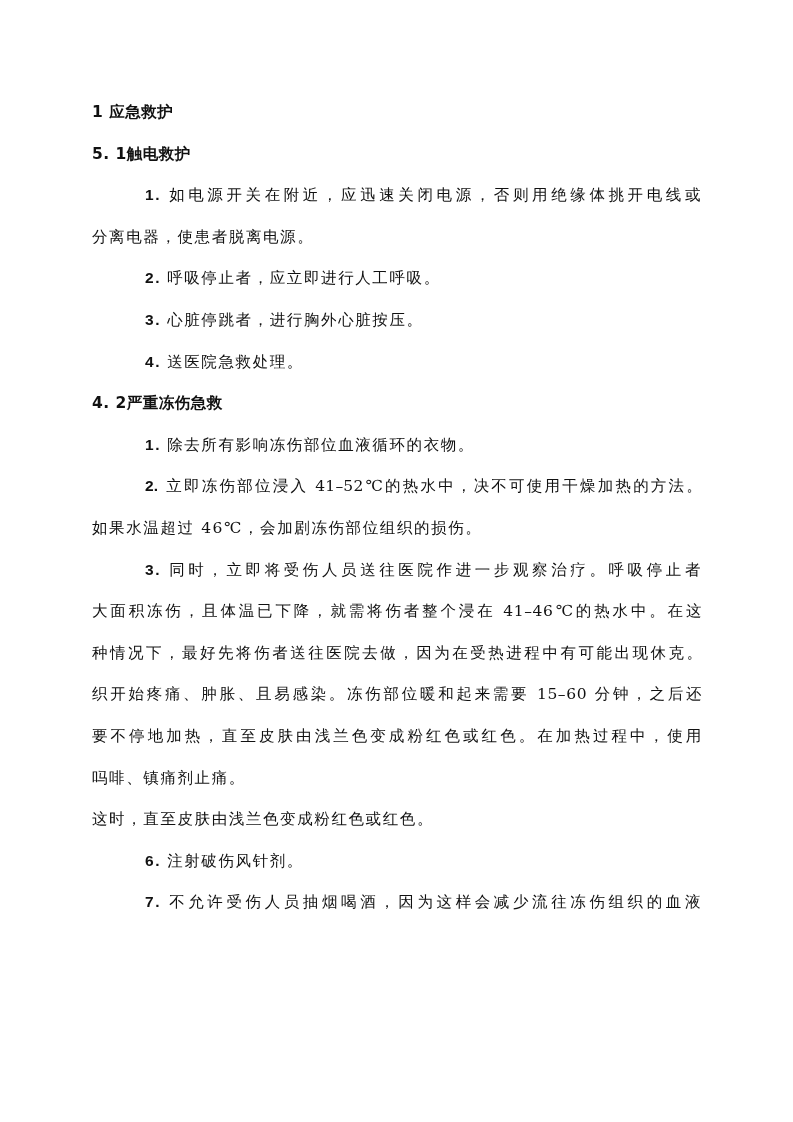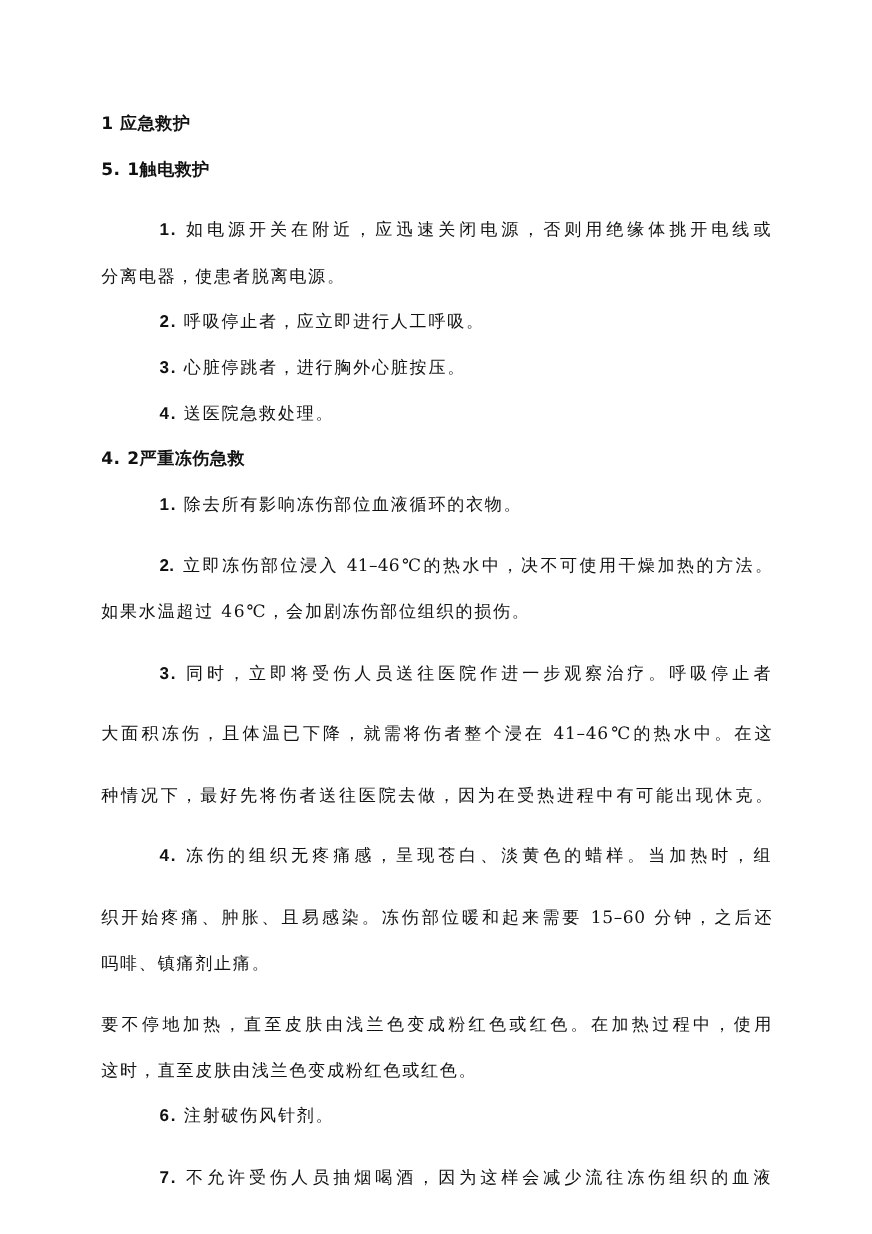--- a/index.html
+++ b/index.html
@@ -38,21 +38,20 @@
     }
     .num {
       font-family: "Liberation Sans", sans-serif;
       font-weight: bold;
       margin-right: 6px;
     }
     .justify {
       text-align: justify;
       text-align-last: justify;
       width: 610px;
-      margin-top: 14px;
     }
     .justify.indent {
       width: 557px;
     }
   </style>
 </head>
 <body>
 
 <div class="page">
 
@@ -66,31 +65,30 @@
   <div class="line indent"><span class="num">2.</span><span>呼吸停止者，应立即进行人工呼吸。</span></div>
 
   <div class="line indent"><span class="num">3.</span><span>心脏停跳者，进行胸外心脏按压。</span></div>
 
   <div class="line indent"><span class="num">4.</span><span>送医院急救处理。</span></div>
 
   <div class="line heading">4. 2严重冻伤急救</div>
 
   <div class="line indent"><span class="num">1.</span><span>除去所有影响冻伤部位血液循环的衣物。</span></div>
 
-  <div class="line indent justify" style="letter-spacing:0.2px"><span class="num">2.</span><span>立即冻伤部位浸入 41–46℃的热水中，决不可使用干燥加热的方法。</span></div>
+  <div class="line indent justify" style="letter-spacing:0.2px"><span class="num">2.</span><span>立即冻伤部位浸入 41–52℃的热水中，决不可使用干燥加热的方法。</span></div>
   <div class="line">如果水温超过 46℃，会加剧冻伤部位组织的损伤。</div>
 
   <div class="line indent justify"><span class="num">3.</span><span>同时，立即将受伤人员送往医院作进一步观察治疗。呼吸停止者</span></div>
   <div class="line justify" style="letter-spacing:0.6px">大面积冻伤，且体温已下降，就需将伤者整个浸在 41–46℃的热水中。在这</div>
   <div class="line justify" style="letter-spacing:0px">种情况下，最好先将伤者送往医院去做，因为在受热进程中有可能出现休克。</div>
 
-  <div class="line indent justify"><span class="num">4.</span><span>冻伤的组织无疼痛感，呈现苍白、淡黄色的蜡样。当加热时，组</span></div>
   <div class="line justify" style="letter-spacing:0.6px">织开始疼痛、肿胀、且易感染。冻伤部位暖和起来需要 15–60 分钟，之后还</div>
+  <div class="line justify" style="letter-spacing:0.8px">要不停地加热，直至皮肤由浅兰色变成粉红色或红色。在加热过程中，使用</div>
   <div class="line">吗啡、镇痛剂止痛。</div>
-  <div class="line justify" style="letter-spacing:0.8px">要不停地加热，直至皮肤由浅兰色变成粉红色或红色。在加热过程中，使用</div>
 
   <div class="line">这时，直至皮肤由浅兰色变成粉红色或红色。</div>
 
   <div class="line indent"><span class="num">6.</span><span>注射破伤风针剂。</span></div>
 
   <div class="line indent justify"><span class="num">7.</span><span>不允许受伤人员抽烟喝酒，因为这样会减少流往冻伤组织的血液</span></div>
 
 </div>
 
 </body></html>

